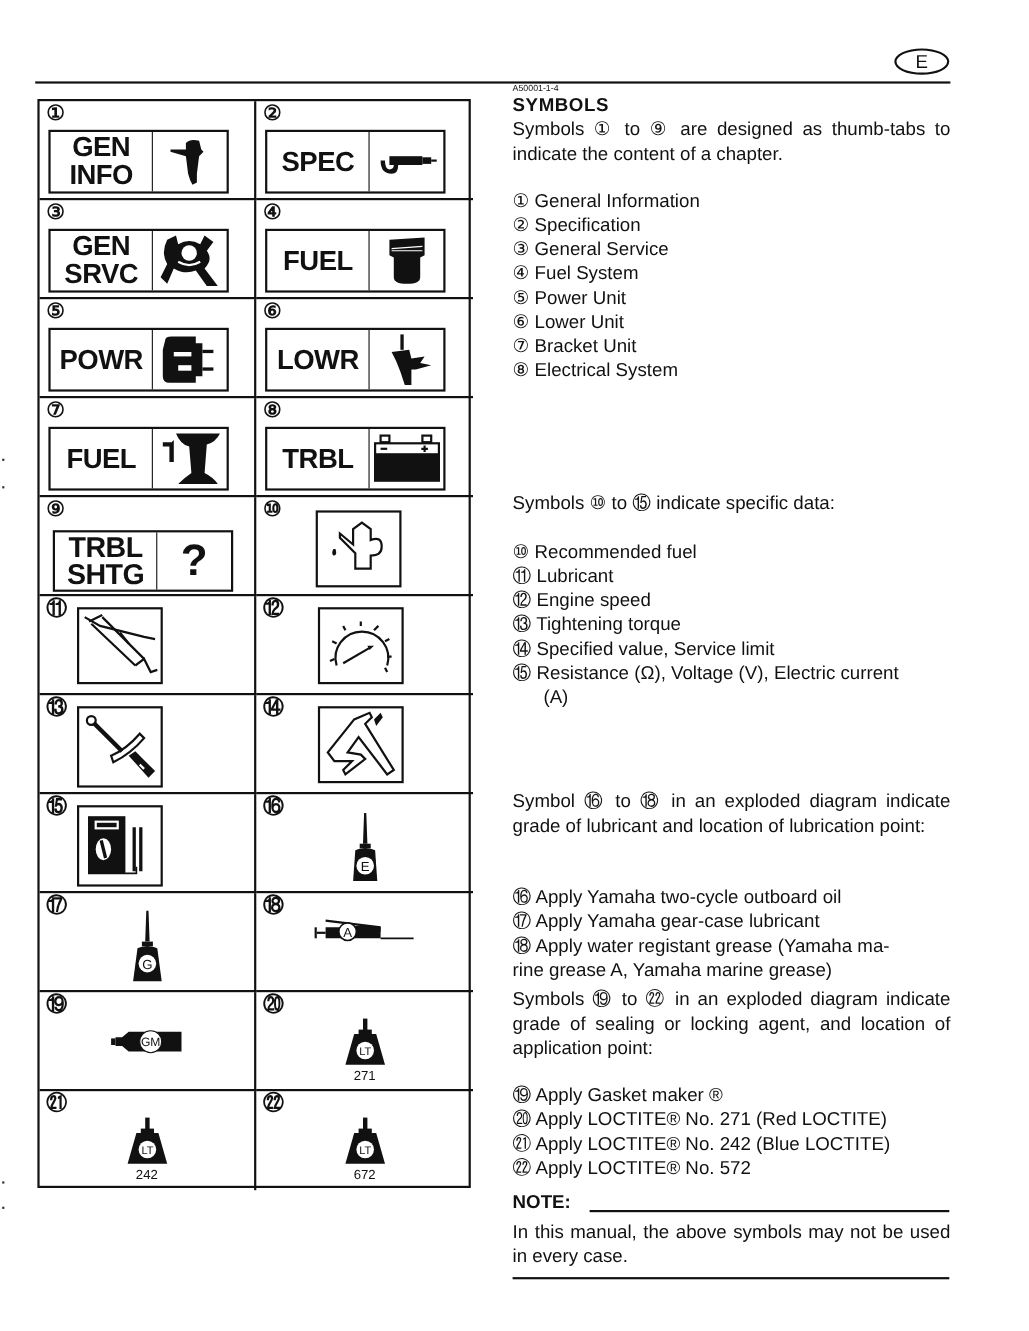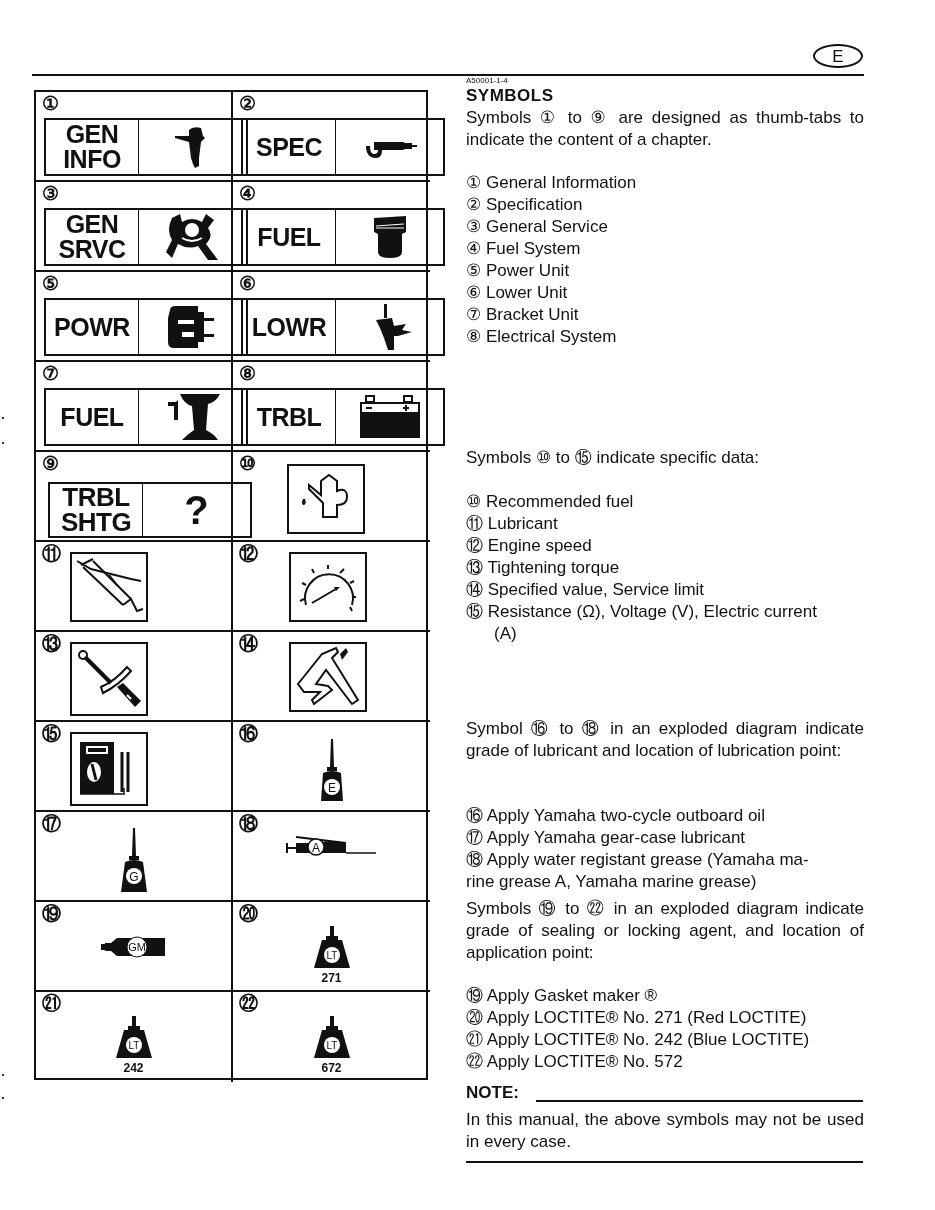--- a/index.html
+++ b/index.html
@@ -4,26 +4,26 @@
 <style>
   html,body{margin:0;padding:0;background:#fff;}
   body{width:935px;height:1210px;position:relative;overflow:hidden;font-family:"Liberation Sans",sans-serif;color:#111;}
   .top-rule{position:absolute;left:32px;top:74px;width:832px;height:2px;background:#111;}
   .lang-badge{position:absolute;left:813px;top:44px;width:46px;height:20px;border:2px solid #111;border-radius:50%;display:flex;align-items:center;justify-content:center;font-size:17px;line-height:1;}
   .grid{position:absolute;left:34px;top:90px;width:394px;height:990px;border:2px solid #111;display:grid;grid-template-columns:197px 197px;grid-auto-rows:90px;box-sizing:border-box;}
   .cell{position:relative;border-right:2px solid #111;border-bottom:2px solid #111;box-sizing:border-box;}
   .cell:nth-child(2n){border-right:none;}
   .cell.last{border-bottom:none;}
   .num{position:absolute;left:6px;top:2px;font-size:19px;line-height:1;font-weight:bold;}
-  .tab{position:absolute;left:8px;top:26px;width:204px;height:58px;border:2px solid #111;box-sizing:border-box;display:flex;}
+  .tab{position:absolute;left:8px;top:26px;width:164px;height:58px;border:2px solid #111;box-sizing:border-box;display:flex;}
   .tab .lbl{flex:0 0 92px;border-right:1px solid #111;display:flex;align-items:center;justify-content:center;text-align:center;font-weight:bold;font-size:25px;line-height:25px;letter-spacing:-0.5px;}
   .tab .ico{flex:1;display:flex;align-items:center;justify-content:center;}
   .sym{position:absolute;left:62px;top:10px;width:78px;height:70px;border:2px solid #111;box-sizing:border-box;display:flex;align-items:center;justify-content:center;}
   .free{position:absolute;left:0;right:0;top:6px;bottom:4px;display:flex;flex-direction:column;align-items:center;justify-content:center;}
-  .free .cap{font-size:12px;font-weight:bold;margin-top:1px;text-align:right;}
+  .free .cap{font-size:12px;font-weight:normal;margin-top:1px;text-align:right;}
   .text{position:absolute;left:466px;width:398px;font-size:17px;line-height:22px;}
   .doc-id{position:absolute;left:466px;top:76px;font-size:8px;}
   .heading{position:absolute;left:466px;top:86px;font-size:17px;font-weight:bold;letter-spacing:0.5px;}
   .just{text-align:justify;}
   .list div{white-space:nowrap;}
   .note-label{position:absolute;left:466px;top:1083px;font-size:17px;font-weight:bold;}
   .note-rule{position:absolute;left:536px;top:1100px;width:327px;height:2px;background:#111;}
   .bottom-rule{position:absolute;left:466px;top:1161px;width:397px;height:2px;background:#111;}
   .edge-dot{position:absolute;width:2px;height:2px;background:#333;}
 </style>

